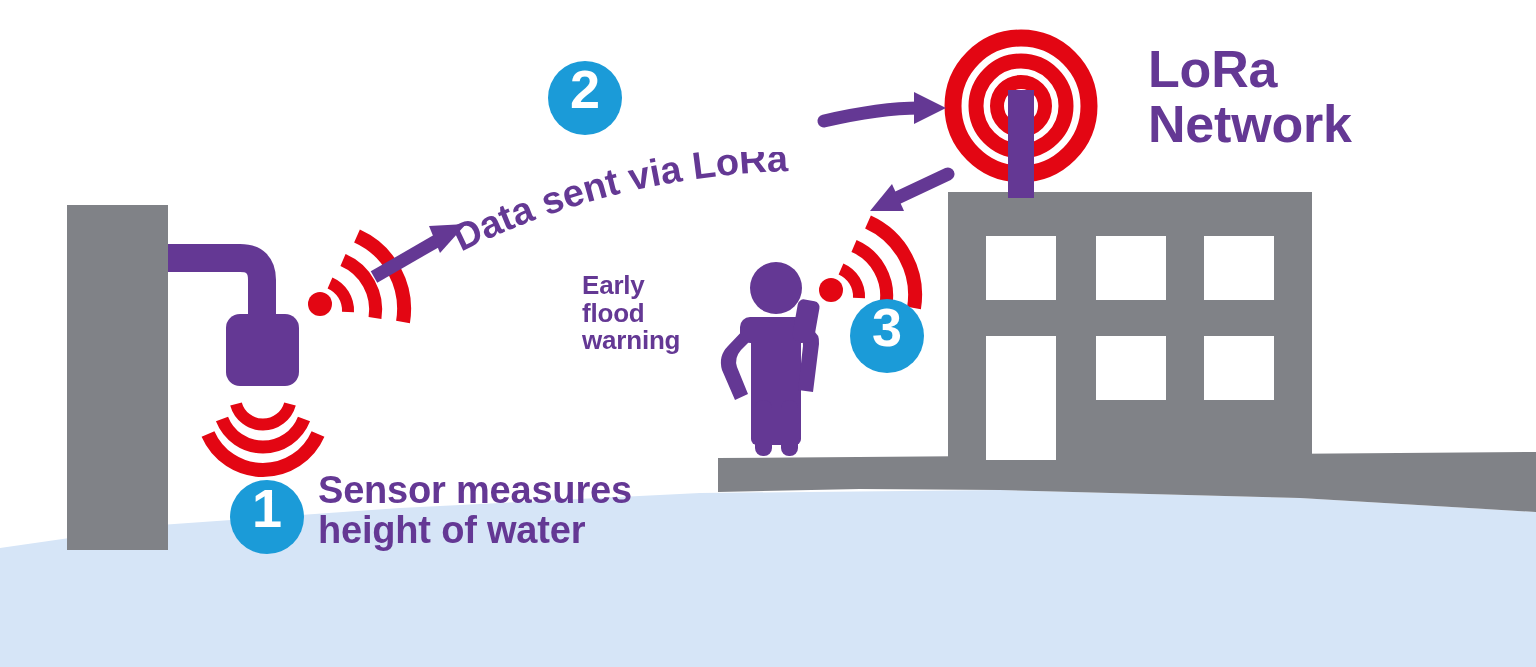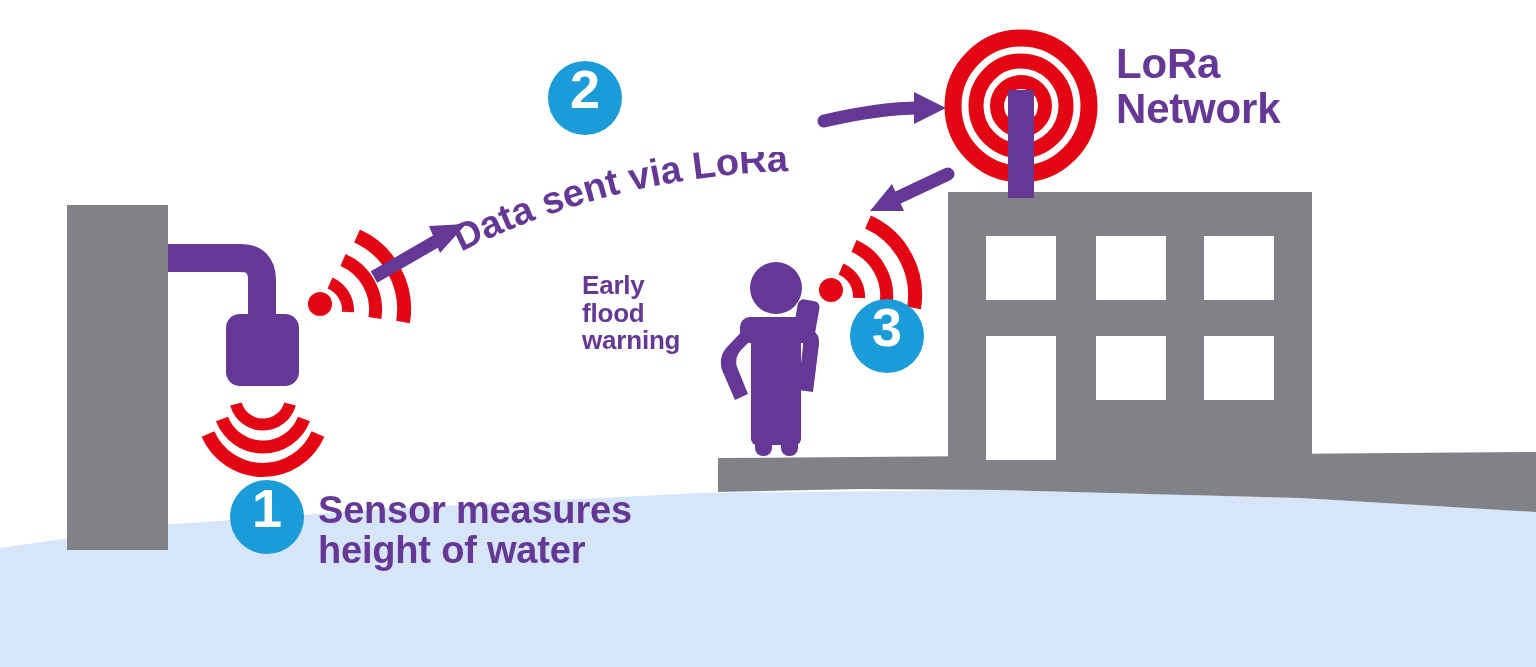--- a/index.html
+++ b/index.html
@@ -29,29 +29,28 @@
   .label {
     position: absolute;
     color: #643894;
     font-family: "Liberation Sans", sans-serif;
     font-weight: bold;
     line-height: 1.06;
     white-space: pre;
     letter-spacing: -0.2px;
   }
   #label-lora-network {
-    left: 1116px;
+    left: 1148px;
     top: 42px;
-    font-size: 42px;
+    font-size: 52px;
   }
   #label-step1 {
     left: 318px;
     top: 470px;
     font-size: 38px;
-    margin-top: 20px;
   }
   #label-early-flood {
     left: 582px;
     top: 272px;
     font-size: 26px;
     text-align: left;
   }
   #label-data-sent {
     position: absolute;
     left: 455px;

